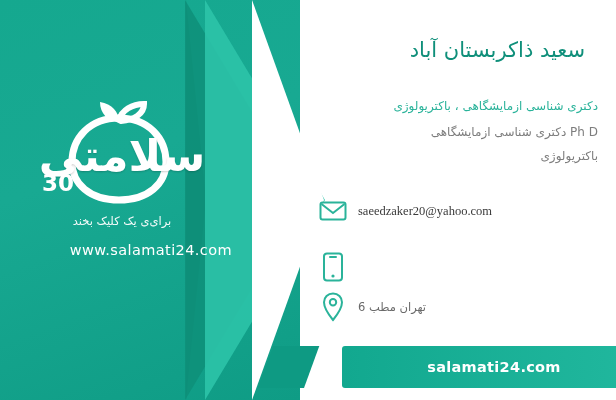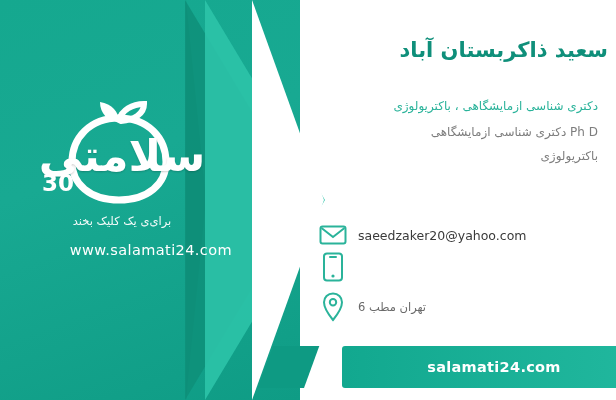--- a/index.html
+++ b/index.html
@@ -119,24 +119,24 @@
   
   .content{
     position:absolute;
     left:300px;top:0;
     width:316px;height:400px;
     direction:rtl;
     text-align:right;
   }
   .name{
     position:absolute;
-    right:8px;top:38px;
+    right:31px;top:38px;
     width:280px;
     font-size:21px;
-    font-weight:bold;
+    font-weight:normal;
     color:#0f8f7a;
     direction:rtl;
   }
   .spec{
     position:absolute;
     right:18px;top:97px;
     width:280px;
     font-size:12px;
     color:#2ab39a;
     direction:rtl;
@@ -168,21 +168,21 @@
     display:flex;align-items:center;justify-content:center;
     color:#2ab39a;
   }
   .row .txt{
     flex:1 1 auto;
     text-align:left;
     font-size:12.5px;
     color:#555;
     direction:ltr;
   }
-  #row-email{top:220px;}
+  #row-email{top:196px;font-family:Liberation Serif, serif;}
   #row-phone{top:252px;}
   #row-addr{top:292px;}
   #row-email .txt{color:#3a3a3a;font-size:12.5px;}
   #row-addr .txt{font-size:11.5px;color:#6a6a6a;direction:rtl;text-align:left;}
   
   .bottom-bar{
     position:absolute;
     left:300px;bottom:12px;
     width:304px;height:42px;
     background:#17ab93;

